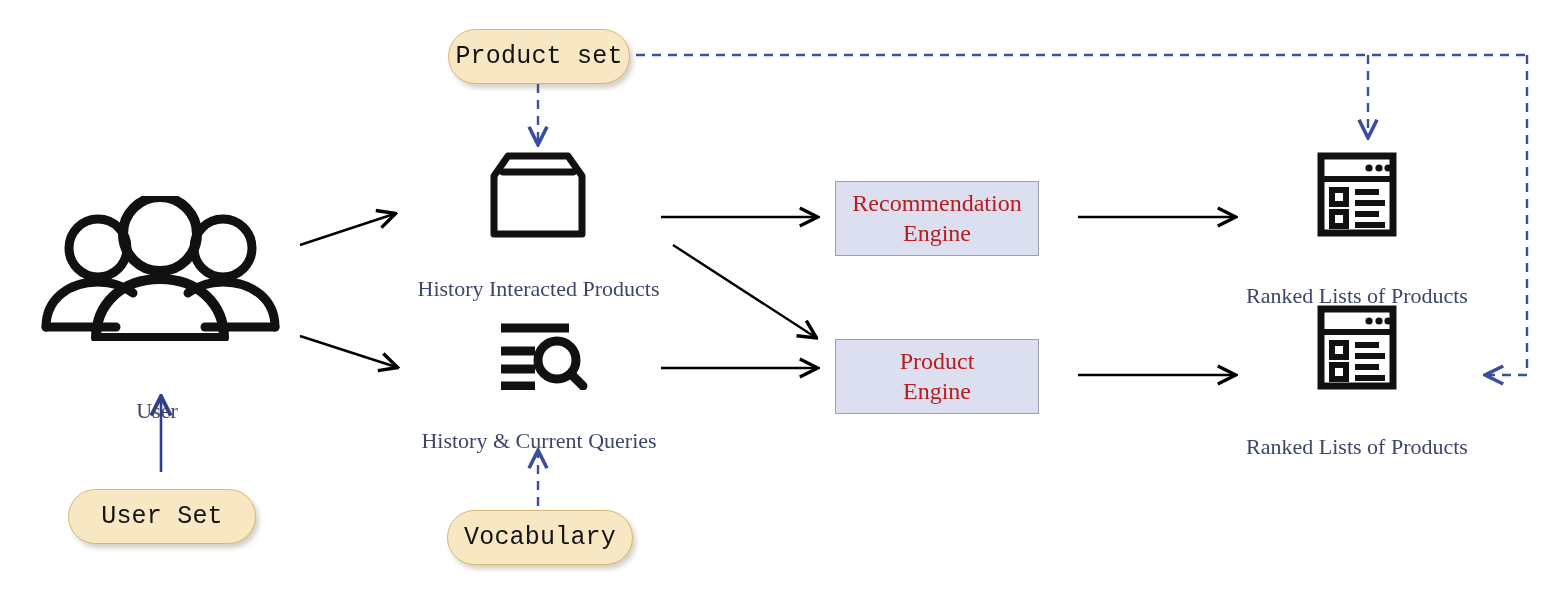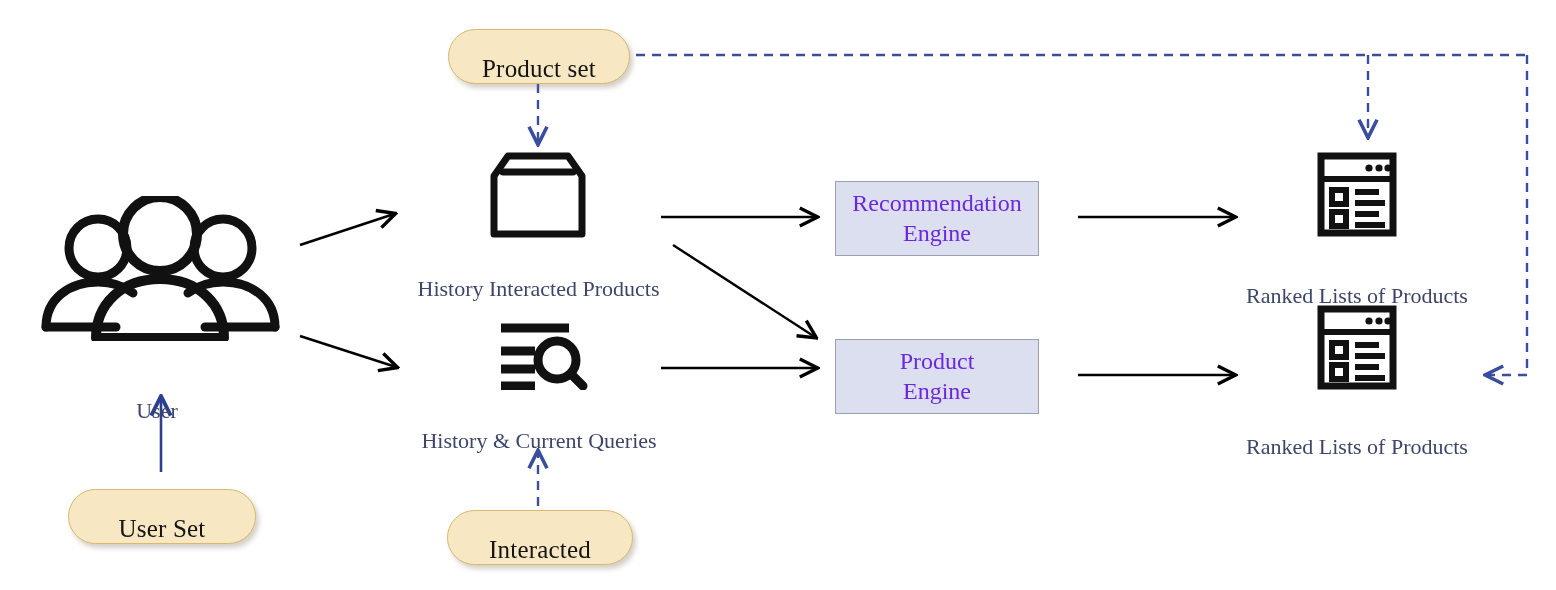--- a/index.html
+++ b/index.html
@@ -20,42 +20,42 @@
     left: 0;
     top: 0;
     width: 1556px;
     height: 590px;
     pointer-events: none;
   }
   
   .pill {
     position: absolute;
     display: flex;
-    align-items: flex-end;
+    align-items: center;
     justify-content: center;
     background: #f7e8c3;
     border: 1.6px solid #d9b870;
     border-radius: 999px;
     box-shadow: 3px 4px 5px rgba(120,110,80,0.32);
     color: #141414;
     font-size: 25px;
-    font-family: Liberation Serif, serif;
+    font-family: Liberation Mono, monospace;
     letter-spacing: 0.2px;
     white-space: nowrap;
   }
   
   .engine-box {
     position: absolute;
     display: flex;
     flex-direction: column;
     align-items: center;
     justify-content: center;
     background: #dbdff0;
     border: 1.6px solid #9aa0ae;
-    color: #6d28d9;
+    color: #b91c1c;
     font-size: 24px;
     line-height: 1.22;
     font-family: "Liberation Serif", "DejaVu Serif", serif;
     text-align: center;
     white-space: nowrap;
   }
   .caption {
     position: absolute;
     color: #3d4668;
     font-size: 22px;
@@ -201,21 +201,21 @@
 
   <div class="pill" style="left:448px; top:29px; width:180px; height:53px;">
     <span>Product set</span>
   </div>
 
   <div class="pill" style="left:68px; top:477px; width:186px; height:53px;margin-top:12px;">
     <span>User Set</span>
   </div>
 
   <div class="pill" style="left:447px; top:510px; width:184px; height:53px;">
-    <span>Interacted</span>
+    <span>Vocabulary</span>
   </div>
 
   <div class="engine-box" style="left:835px; top:181px; width:202px; height:73px;">
     <span>Recommendation</span>
     <span>Engine</span>
   </div>
 
   <div class="engine-box" style="left:835px; top:339px; width:202px; height:73px;">
     <span>Product</span>
     <span>Engine</span>

